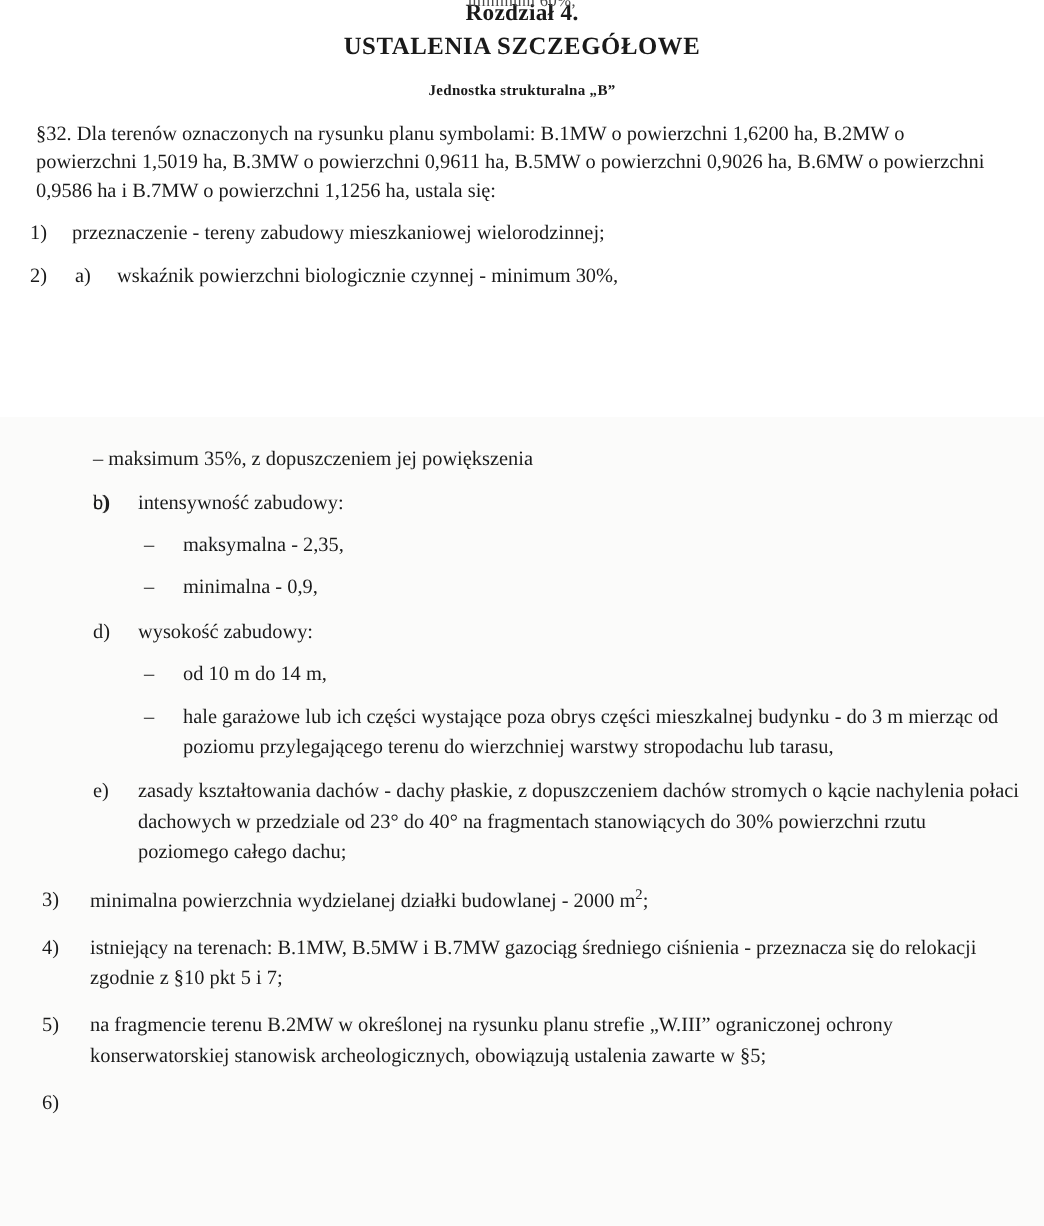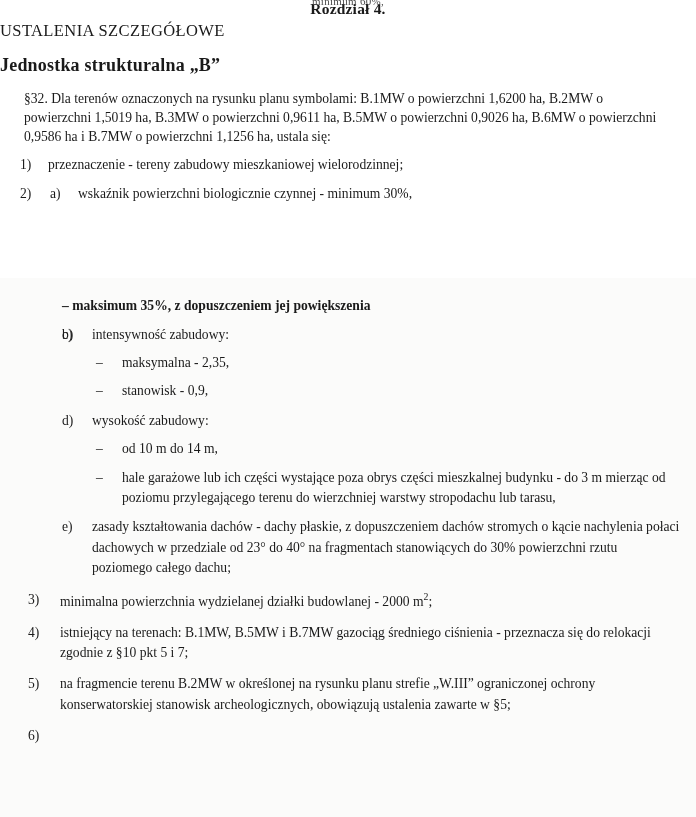--- a/index.html
+++ b/index.html
@@ -46,29 +46,30 @@
     top: -5px;
     letter-spacing: 0.3px;
   }
   .chapter {
     text-align: center;
     font-weight: bold;
     font-size: 15.5px;
     letter-spacing: 0.2px;
   }
   .chapter-sub {
-    font-weight: normal;
+    text-align: center;
+    font-weight: bold;
     font-size: 16.5px;
     margin-top: 3px;
     letter-spacing: 0.4px;
   }
   .unit {
-    text-align: left;
+    text-align: center;
     font-weight: bold;
-    font-size: 18px;
+    font-size: 10px;
     margin-top: 14px;
     letter-spacing: 0.2px;
   }
   .para {
     margin: 14px 10px 0 10px;
     font-size: 13.6px;
     line-height: 1.38;
     text-align: left;
   }
   .para b { font-weight: normal; }
@@ -137,21 +138,20 @@
     background: #fbfbfa;
     overflow: hidden;
   }
   .bottom-inner {
     padding: 10px 16px 0 16px;
   }
   .cont-line {
     margin: 8px 0 0 46px;
     font-size: 13.6px;
     line-height: 1.45;
-    font-weight: bold;
   }
   .b-list {
     margin: 4px 0 0 0;
     padding: 0;
     list-style: none;
   }
   .b-list > li {
     position: relative;
     padding-left: 76px;
     font-size: 13.6px;
@@ -257,21 +257,21 @@
         <li>
           <span class="mk">c)</span>
           <span>intensywność zabudowy:</span>
           <ul class="d-sub">
             <li>
               <span class="mk">–</span>
               <span>maksymalna - 2,35,</span>
             </li>
             <li>
               <span class="mk">–</span>
-              <span>stanowisk - 0,9,</span>
+              <span>minimalna - 0,9,</span>
             </li>
           </ul>
         </li>
 
         <li>
           <span class="mk">d)</span>
           <span>wysokość zabudowy:</span>
           <ul class="d-sub">
             <li>
               <span class="mk">–</span>

